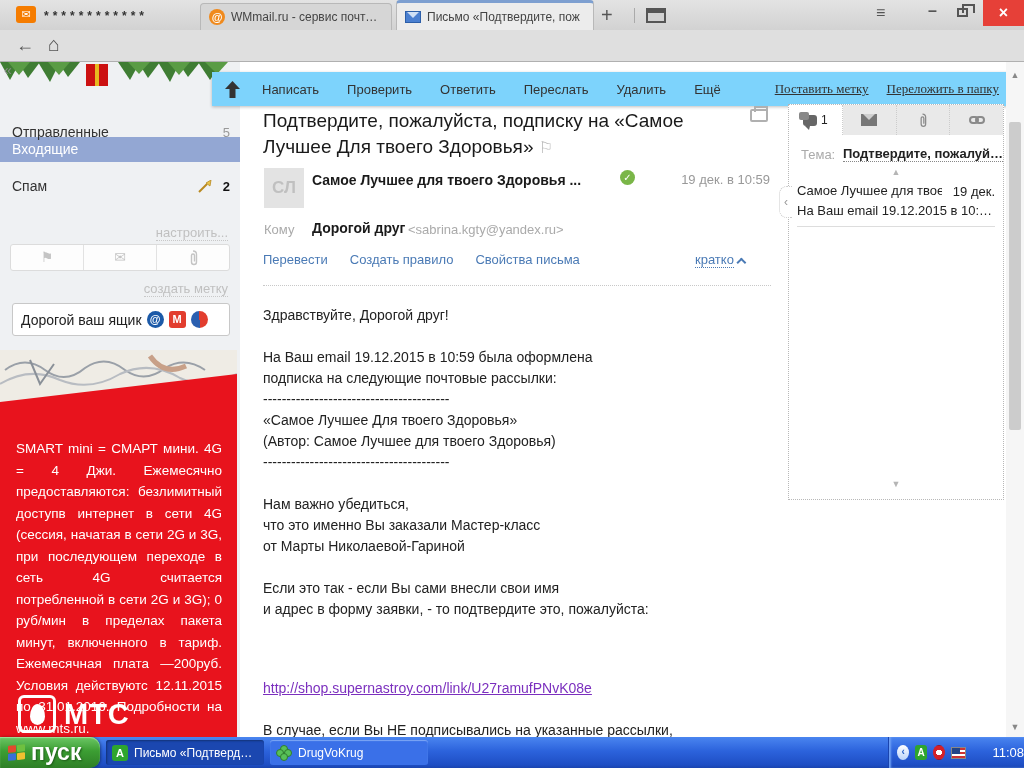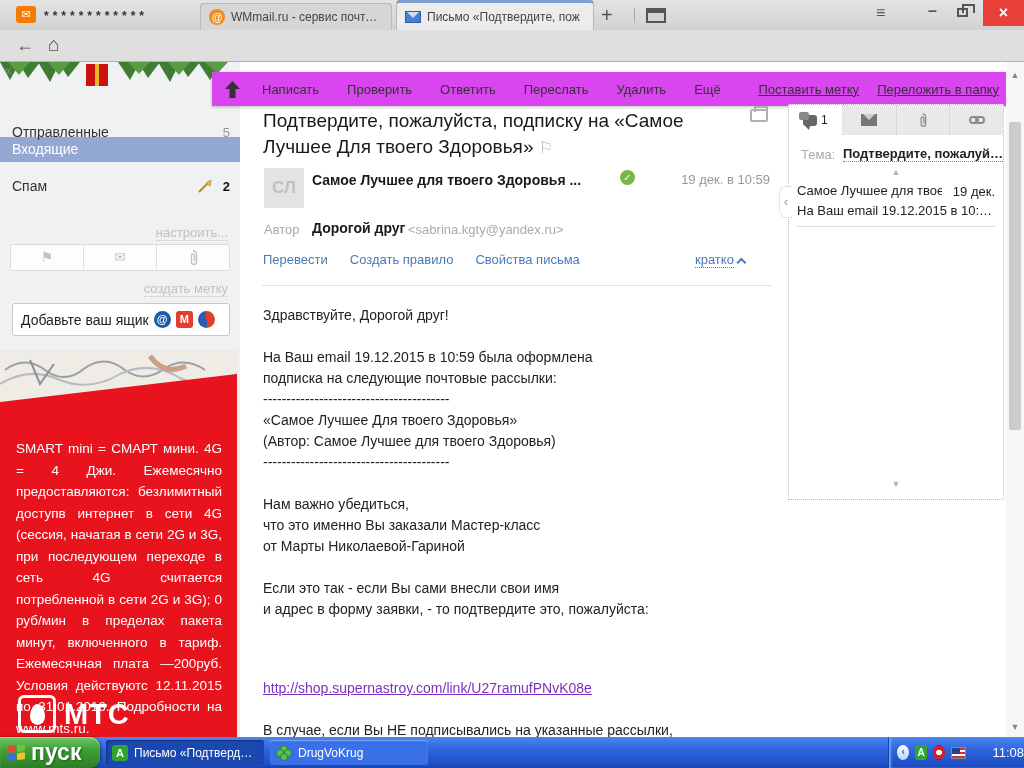--- a/index.html
+++ b/index.html
@@ -61,23 +61,23 @@
 
   
   .ad { left:0; top:288px; width:237px; height:387px; overflow:hidden; background:#efece5; }
   .ad-red { position:absolute; left:0; top:0; width:237px; height:387px; background:#e8131d; clip-path:polygon(0 52px, 237px 24px, 237px 387px, 0 387px); }
   .ad-text { position:absolute; left:16px; top:88px; width:206px; color:#fff; font-size:13.5px; line-height:21.5px; text-align:justify; }
   .ad-logo-box { position:absolute; left:18px; top:345px; width:38px; height:38px; border:3px solid #fff; border-radius:6px; }
   .ad-egg { position:absolute; left:9px; top:6px; width:15px; height:21px; background:#fff; border-radius:50% 50% 50% 50% / 60% 60% 40% 40%; }
   .ad-brand { position:absolute; left:64px; top:348px; color:#fff; font-size:29px; font-weight:bold; letter-spacing:1px; }
 
   
-  .mailbar { left:212px; top:10px; width:801px; height:34px; background:#d946ef; box-shadow:0 1px 3px rgba(0,0,0,.25); display:flex; align-items:center; }
+  .mailbar { left:212px; top:10px; width:801px; height:34px; background:#7dd3fc; box-shadow:0 1px 3px rgba(0,0,0,.25); display:flex; align-items:center; }
   .mb-item { font-size:13px; color:#333; margin-right:28px; white-space:nowrap; }
-  .mb-link { font-size:13px; color:#333; text-decoration:underline; white-space:nowrap; }
+  .mb-link { font-size:13px; color:#333; text-decoration:underline; white-space:nowrap;font-family:Liberation Serif, serif; }
 
   
   .subject { left:263px; top:46px; width:470px; font-size:19px; line-height:26px; color:#1a1a1a; }
   .flagicon { color:#b9b9b9; font-size:16px; }
   .printer { left:750px; top:47px; width:18px; height:13px; border:2px solid #b0b0b0; border-radius:2px; }
   .printer::before { content:""; position:absolute; left:2px; top:-5px; width:10px; height:4px; border:2px solid #b0b0b0; border-bottom:none; }
   .avatar { left:264px; top:106px; width:40px; height:40px; background:#e3e3e3; color:#c0c0c0; font-size:17px; font-weight:bold; text-align:center; line-height:40px; }
   .sender { left:312px; top:110px; font-size:14px; font-weight:bold; color:#1a1a1a; }
   .vbadge { left:620px; top:108px; width:15px; height:15px; background:#7ab648; border-radius:50%; color:#fff; font-size:10px; text-align:center; line-height:15px; }
   .msgdate { left:620px; top:110px; width:150px; text-align:right; font-size:13px; color:#999; }
@@ -252,21 +252,21 @@
         <div class="btncell">
           <svg width="10" height="16" viewBox="0 0 10 16" style="margin-top:5px;">
               <path d="M5 1 C7.5 1 8.5 2.5 8.5 4.5 L8.5 12 C8.5 13.5 7.5 14.5 6 14.5 C4.5 14.5 3.5 13.5 3.5 12 L3.5 5.5 C3.5 4.5 4 4 5 4 C6 4 6.5 4.5 6.5 5.5 L6.5 11.5" fill="none" stroke="#c4c4c4" stroke-width="1.4"></path>
             </svg>
         </div>
       </div>
 
       <div class="abs graylink" style="right:12px;top:219px;">создать метку</div>
 
       <div class="abs addbox">
-        <span class="addbox-label">Добавьте ваш ящик</span>
+        <span class="addbox-label">Дорогой ваш ящик</span>
         <span class="svcicon" style="background:#1c5aa8;">@</span>
         <span class="svcicon" style="background:#e23d2e;border-radius:3px;">M</span>
         <span class="svcicon" style="background:conic-gradient(#e23d2e 0 50%, #2a5fb0 50% 100%);"></span>
       </div>
 
       <div class="abs ad">
         <svg style="position:absolute;left:0;top:0;" width="237" height="60" viewBox="0 0 237 60">
           <rect width="237" height="60" fill="#efece5"></rect>
           <path d="M5 20 q20 -15 40 0 q20 15 40 -2 q20 -14 40 2 q20 14 40 -2 q20 -12 40 2" fill="none" stroke="#9aa0a8" stroke-width="2"></path>
           <path d="M0 34 q30 -18 60 -4 q30 12 60 -6 q30 -14 60 4 q25 12 57 -4" fill="none" stroke="#b8bcc2" stroke-width="2"></path>
@@ -298,21 +298,21 @@
     </div>
 
     <div class="abs subject"><span>Подтвердите, пожалуйста, подписку на «Самое Лучшее Для твоего Здоровья»</span> <span class="flagicon">⚐</span></div>
     <div class="abs printer"></div>
 
     <div class="abs avatar">СЛ</div>
     <div class="abs sender">Самое Лучшее для твоего Здоровья ...</div>
     <div class="abs vbadge">✓</div>
     <div class="abs msgdate">19 дек. в 10:59</div>
 
-    <div class="abs tolabel">Автор</div>
+    <div class="abs tolabel">Кому</div>
     <div class="abs toname">Дорогой друг</div>
     <div class="abs toemail">&lt;sabrina.kgty@yandex.ru&gt;</div>
 
     <div class="abs mactions">
       <span>Перевести</span>
       <span>Создать правило</span>
       <span>Свойства письма</span>
     </div>
     <div class="abs brief"><span class="bl">кратко</span><span class="chevup"></span></div>
     <div class="abs dotsep"></div>

